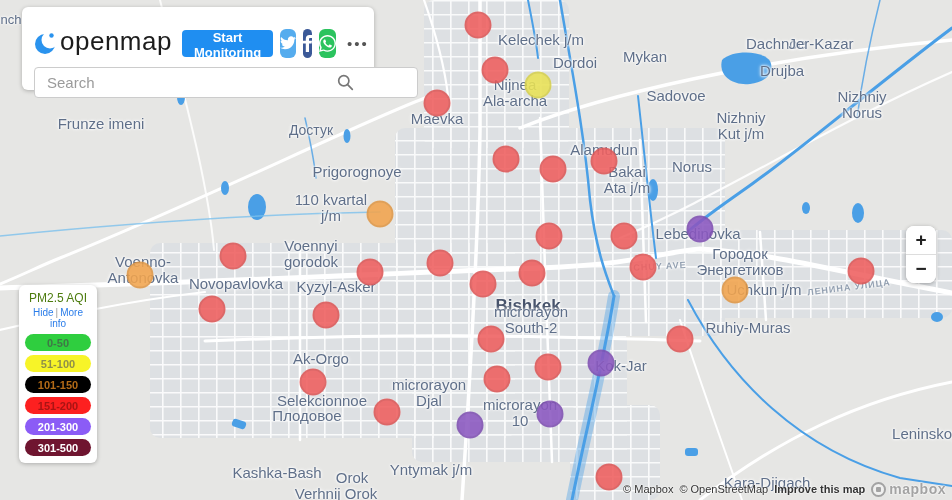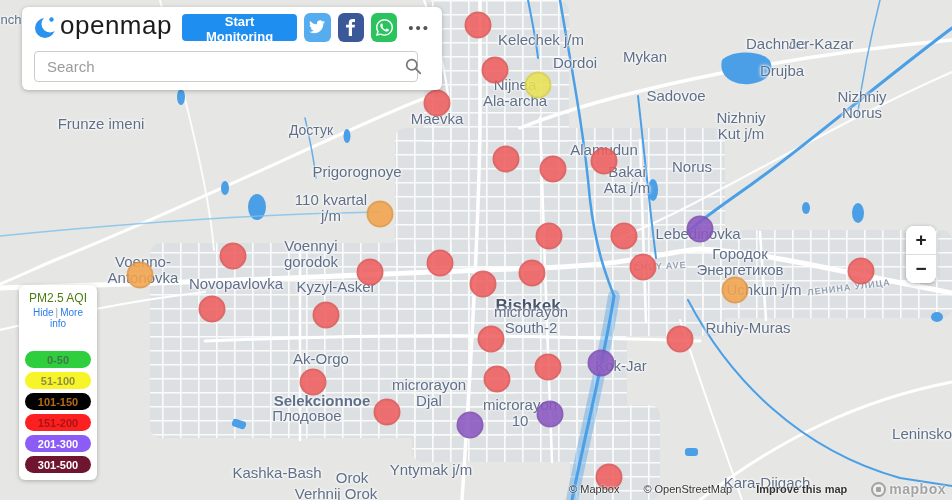--- a/index.html
+++ b/index.html
@@ -13,64 +13,64 @@
     font-size:15px; line-height:1.05; text-align:center; white-space:pre-line;
     text-shadow:0 0 2px #fff,0 0 3px #fff,0 0 4px #fff; pointer-events:none; }
   .map-label.bold { font-weight:bold; color:#47536b;margin-top:44px; }
   .map-label.street { font-size:9px; letter-spacing:1px; color:#93a0b1; font-weight:bold; }
 
   
   .aqi-marker { position:absolute; width:27px; height:27px; border-radius:50%;
     transform:translate(-50%,-50%); opacity:.88; box-shadow:inset 0 0 0 2px rgba(0,0,0,.08); cursor:pointer; }
 
   
-  .header-card { position:absolute; left:22px; top:7px; width:420px; height:83px;
-    background:#fff; border-radius:6px; box-shadow:0 1px 4px rgba(0,0,0,.25); padding:2px 10px 0 12px; }
+  .header-card { position:absolute; left:22px; top:7px; width:352px; height:83px;
+    background:#fff; border-radius:6px; box-shadow:0 1px 4px rgba(0,0,0,.25); padding:18px 10px 0 12px; }
   .header-row { display:flex; align-items:center; height:36px; }
   .logo { display:flex; align-items:center; gap:2px; cursor:pointer; }
   .logo-text { font-size:26px; color:#1c1c1c; letter-spacing:.5px; font-weight:400; margin-top:-3px; }
   .start-btn { margin-left:10px; background:#1f8ef1; color:#fff; border:none; border-radius:4px;
     height:27px; padding:0 12px; font-size:13px; font-weight:bold; cursor:pointer; font-family:inherit; }
   .soc { width:29px; height:29px; border-radius:6px; margin-left:7px; display:flex;
     align-items:center; justify-content:center; cursor:pointer; border:none; }
   .soc svg { display:block; }
   .more-dots { margin-left:9px; color:#555; font-size:15px; letter-spacing:2px; cursor:pointer;
     background:none; border:none; line-height:1; padding:2px; }
   .search-wrap { position:relative; margin-top:6px; }
   .search-input { width:384px; height:31px; border:1px solid #ccc; border-radius:4px;
     padding:0 34px 0 12px; font-size:15px; color:#333; font-family:inherit; }
   .search-input::placeholder { color:#9b9b9b; }
   .search-icon { position:absolute; right:10px; top:7px; }
 
   
   .legend { position:absolute; left:19px; top:285px; width:78px; background:#fff;
     border-radius:6px; box-shadow:0 1px 4px rgba(0,0,0,.25); padding:6px 6px 7px; text-align:center; }
   .legend-title { font-size:12px; color:#4d7c0f; margin-bottom:2px; }
-  .legend-links { font-size:10px; margin-bottom:22px; }
+  .legend-links { font-size:10px; margin-bottom:5px; }
   .legend-links a { color:#2b7de9; text-decoration:none; cursor:pointer; }
   .legend-sep { color:#9c9c9c; margin:0 2px; }
   .legend-pill { height:17px; border-radius:9px; font-size:11px; font-weight:bold;
     display:flex; align-items:center; justify-content:center; margin-bottom:4px; }
   .legend-pill:last-child { margin-bottom:0; }
 
   
   .zoom-ctrl { position:absolute; left:906px; top:226px; width:30px; background:#fff;
     border-radius:8px; box-shadow:0 1px 4px rgba(0,0,0,.3); overflow:hidden; }
   .zoom-btn { width:30px; height:28px; background:#fff; border:none; font-size:19px; font-weight:bold;
     color:#222; cursor:pointer; line-height:26px; font-family:inherit; }
   .zoom-divider { height:1px; background:#ddd; }
 
   
   .watermark { position:absolute; left:18px; top:448px; display:flex; align-items:center;
     gap:4px; color:rgba(255,255,255,.78); pointer-events:none; }
   .watermark-text { font-size:40px; font-weight:400; letter-spacing:1px; }
 
   
   .attribution { position:absolute; right:6px; bottom:3px; display:flex; align-items:center;
-    gap:24px; font-size:11px; color:#333; text-shadow:0 0 2px #fff,0 0 2px #fff; }
+    gap:6px; font-size:11px; color:#333; text-shadow:0 0 2px #fff,0 0 2px #fff; }
   .attribution a { color:#333; text-decoration:none; cursor:pointer; }
   .attribution .bold-link { font-weight:bold; }
   .mapbox-logo { display:flex; align-items:center; gap:3px; color:#a3a3a3; font-weight:bold;
     font-size:14px; letter-spacing:.5px; cursor:pointer; }
   .mapbox-circle { width:15px; height:15px; border-radius:50%; border:2px solid #a3a3a3;
     display:inline-block; position:relative; background:rgba(255,255,255,.4); }
   .mapbox-circle::after { content:""; position:absolute; left:3px; top:3px; width:5px; height:5px;
     background:#a3a3a3; border-radius:1px; }
 </style>
 </head>
@@ -181,21 +181,21 @@
       <div class="map-label" style="left: 143px; top: 270px;">Voenno-
 Antonovka</div>
       <div class="map-label bold" style="left: 528px; top: 262px; font-size: 17px;">Bishkek</div>
       <div class="map-label" style="left: 236px; top: 284px;">Novopavlovka</div>
       <div class="map-label" style="left: 336px; top: 287px;">Kyzyl-Asker</div>
       <div class="map-label" style="left: 764px; top: 290px;">Uchkun j/m</div>
       <div class="map-label" style="left: 748px; top: 328px;">Ruhiy-Muras</div>
       <div class="map-label" style="left: 531px; top: 320px;">microrayon
 South-2</div>
       <div class="map-label" style="left: 321px; top: 359px;">Ak-Orgo</div>
-      <div class="map-label" style="left: 322px; top: 401px; font-weight: bold;">Selekcionnoe</div>
+      <div class="map-label" style="left: 322px; top: 401px;">Selekcionnoe</div>
       <div class="map-label" style="left: 429px; top: 393px;">microrayon
 Djal</div>
       <div class="map-label" style="left: 621px; top: 366px;">Kok-Jar</div>
       <div class="map-label" style="left: 520px; top: 413px;">microrayon
 10</div>
       <div class="map-label" style="left: 307px; top: 416px;">Плодовое</div>
       <div class="map-label" style="left: 277px; top: 473px;">Kashka-Bash</div>
       <div class="map-label" style="left: 352px; top: 478px;">Orok</div>
       <div class="map-label" style="left: 431px; top: 470px;">Yntymak j/m</div>
       <div class="map-label" style="left: 336px; top: 494px;">Verhnij Orok</div>

